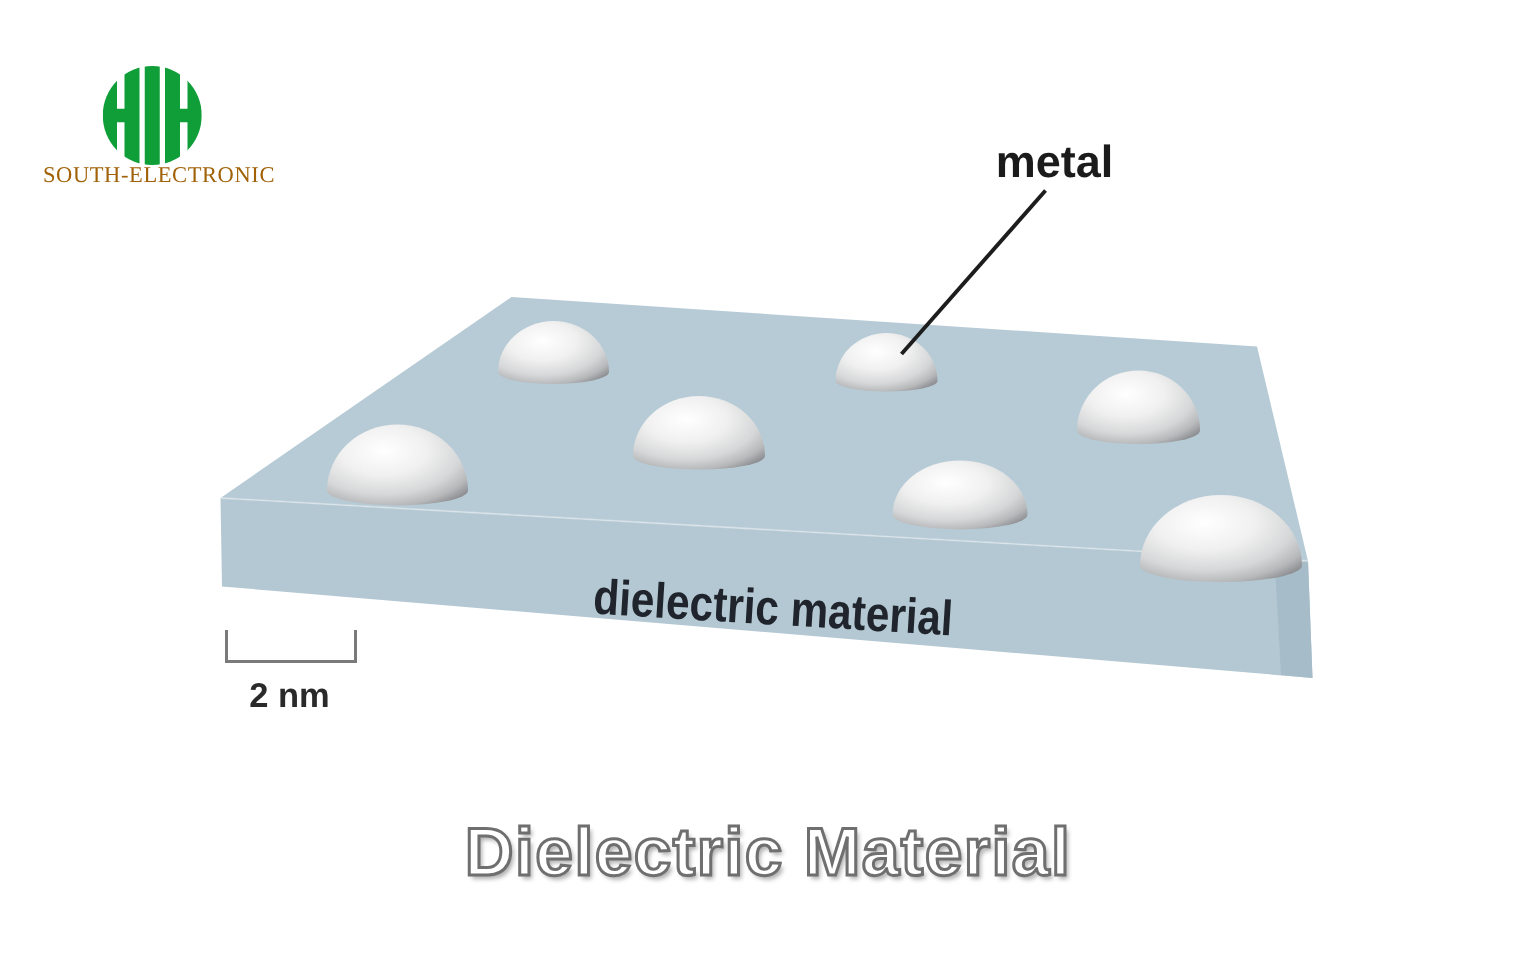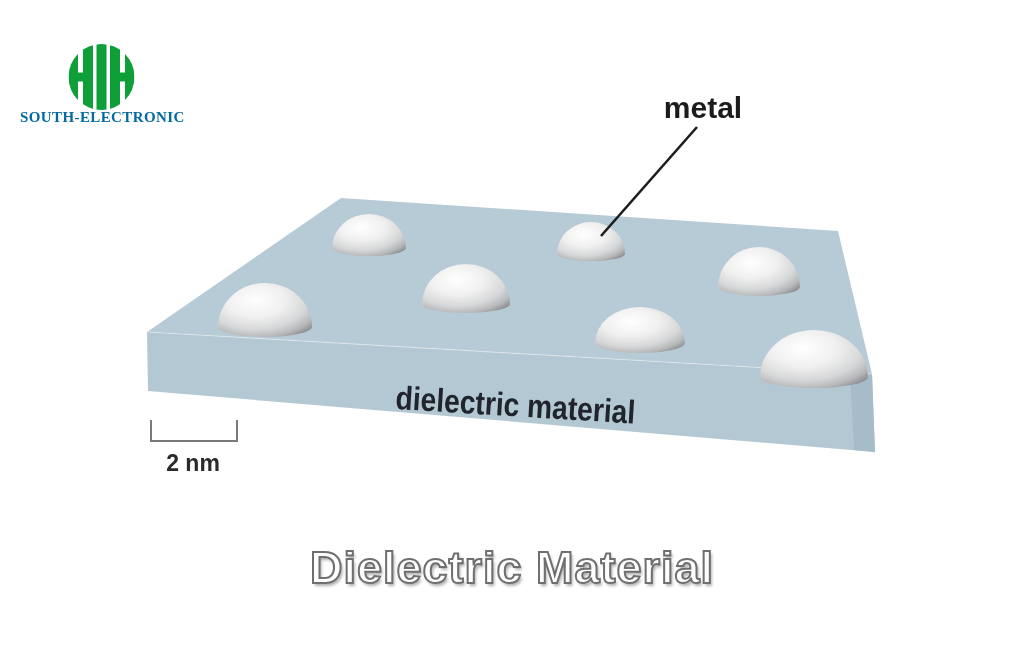--- a/index.html
+++ b/index.html
@@ -3,23 +3,23 @@
 <meta charset="utf-8">
 <style>
   html,body{margin:0;padding:0;}
   body{
     width:1024px;height:651px;position:relative;overflow:hidden;
     background:#ffffff;
     font-family:"Liberation Sans",sans-serif;
   }
   .abs{position:absolute;}
   .wordmark{
-    left:20px;top:109px;width:172px;text-align:left;
-    font-family:"Liberation Serif",serif;font-weight:bold;font-size:15px;
-    letter-spacing:0.4px;color:#0369a1;white-space:nowrap;
+    left:20px;top:109px;width:172px;text-align:center;
+    font-family:"Liberation Serif",serif;font-weight:normal;font-size:15px;
+    letter-spacing:0.4px;color:#a16207;white-space:nowrap;
   }
   .main-title{
     left:0;right:0;top:542px;text-align:center;
     font-family:"Liberation Sans",sans-serif;font-weight:bold;font-size:45px;
     letter-spacing:1px;color:#ffffff;white-space:nowrap;
     -webkit-text-stroke:2px #6f6f6f;
     text-shadow:2px 3px 3px rgba(80,80,80,0.45);
   }
 </style>
 </head>

